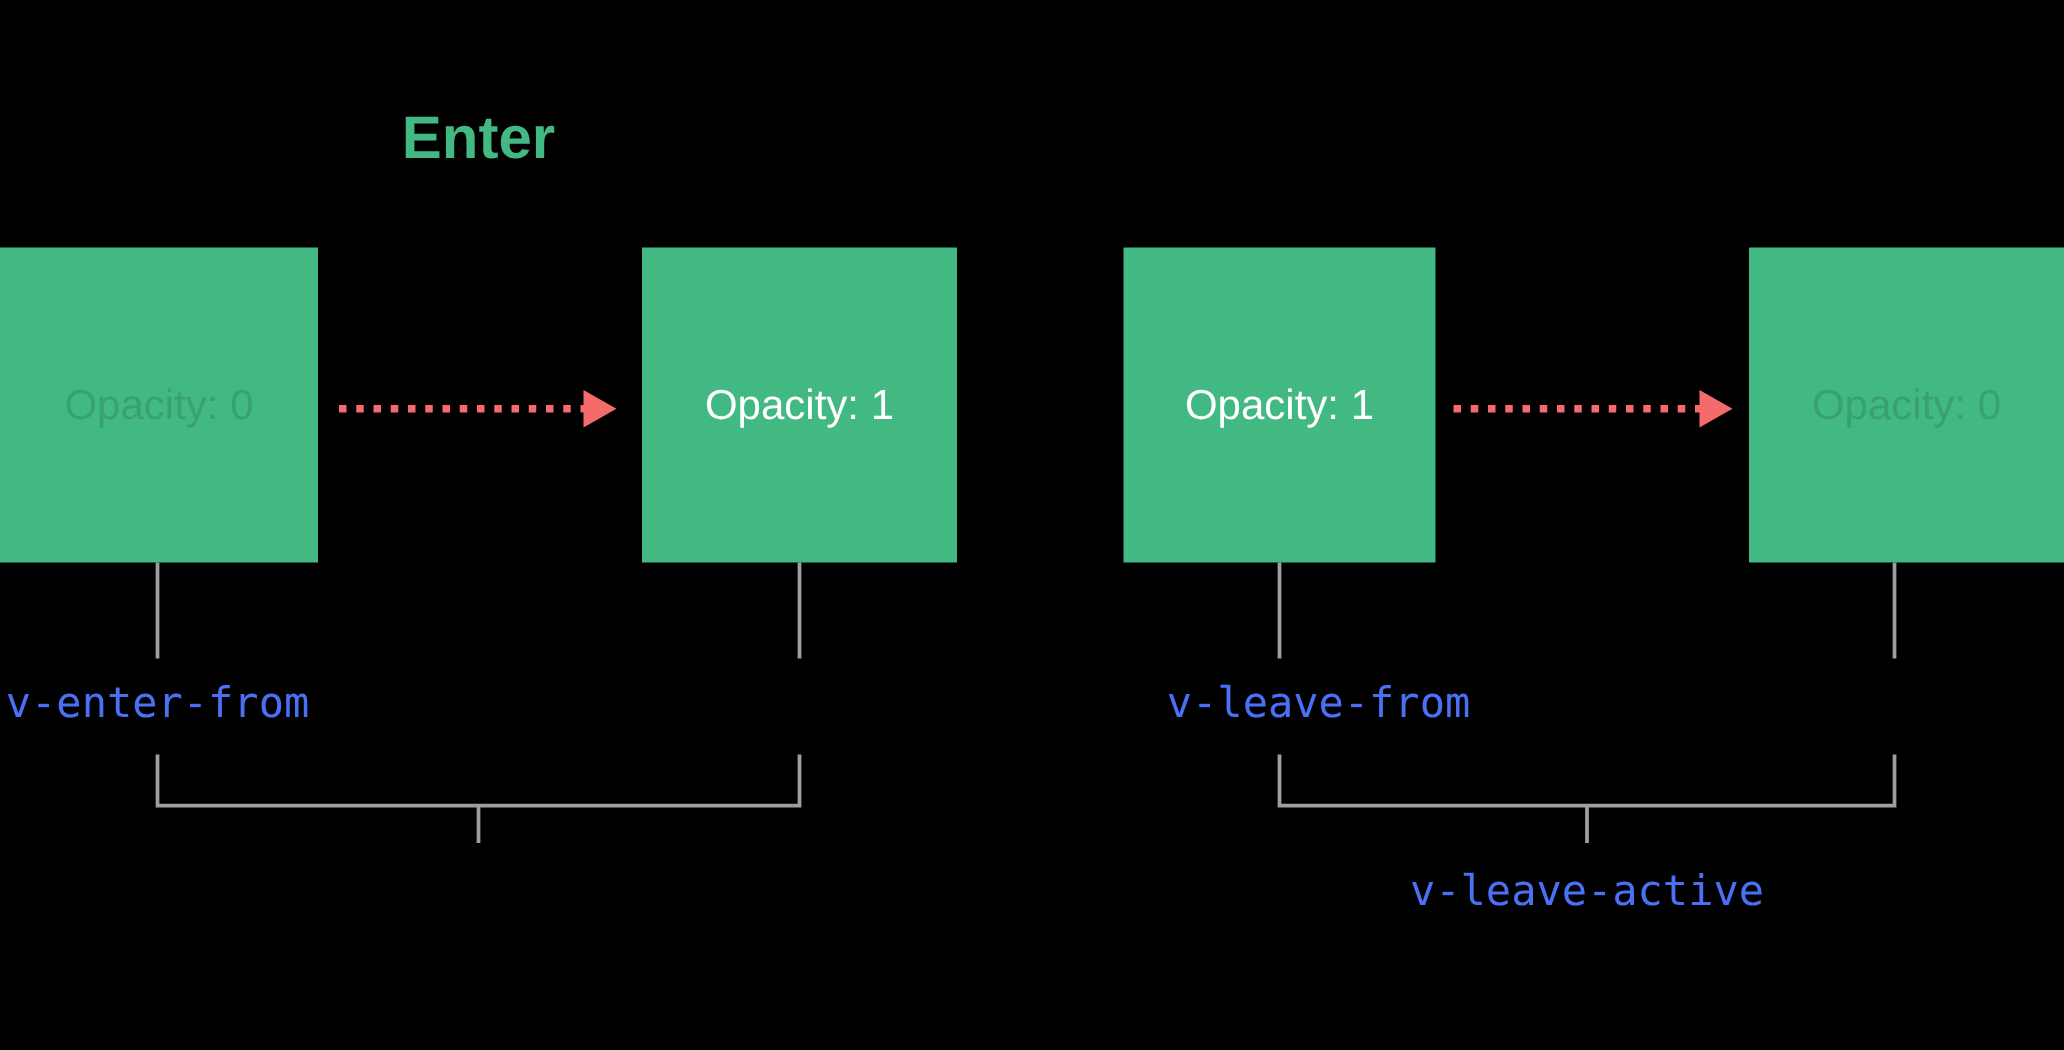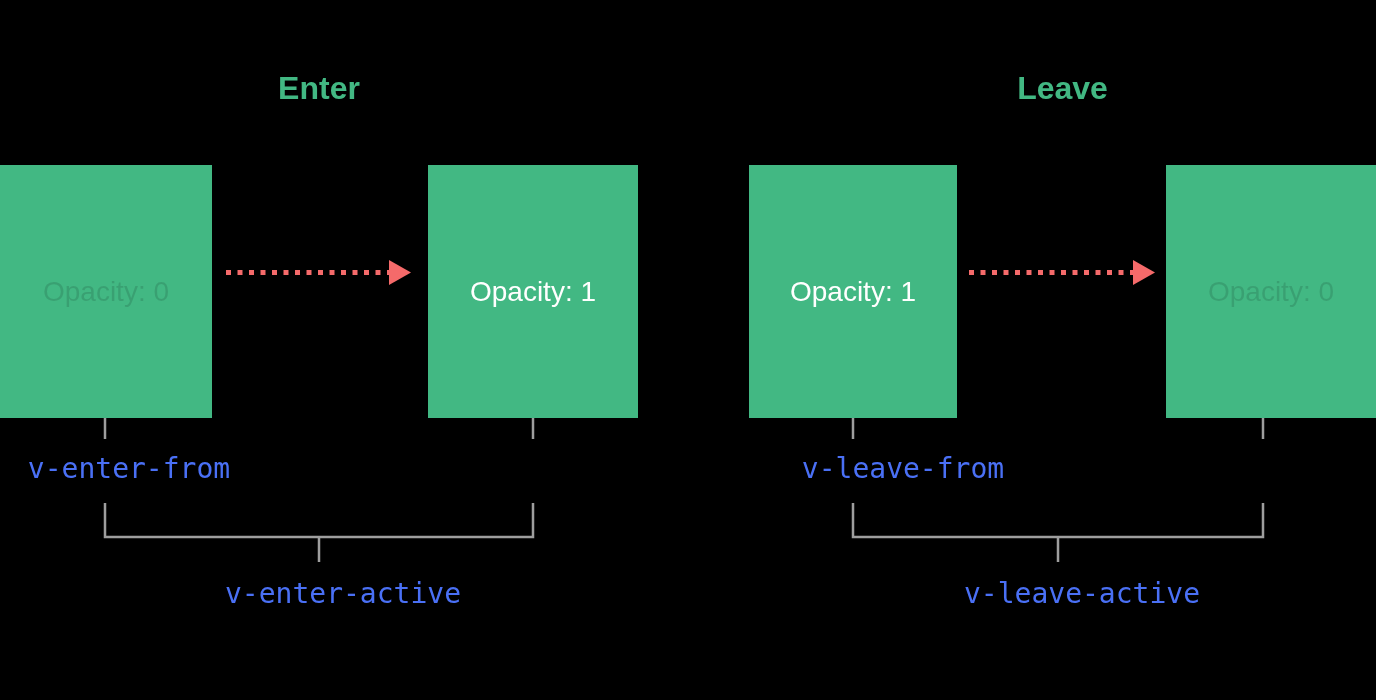--- a/index.html
+++ b/index.html
@@ -24,30 +24,30 @@
   }
   .overlay {
     position: absolute; left: 0; top: 0;
     width: 1376px; height: 700px;
     pointer-events: none;
   }
   .section-title {
     position: absolute;
     top: 70px;
     text-align: center;
-    font-size: 32px;
+    font-size: 40px;
     font-weight: 700;
     color: var(--green);
   }
   .title-enter { left: 0; width: 638px; }
   .title-leave { left: 749px; width: 627px; }
   .box {
     position: absolute;
     top: 165px;
-    height: 253px;
+    height: 210px;
     background: var(--green);
     display: flex;
     align-items: center;
     justify-content: center;
     text-align: right;
   }
   .box-enter-from { left: 0; width: 212px; }
   .box-enter-to   { left: 428px; width: 210px; }
   .box-leave-from { left: 749px; width: 208px; }
   .box-leave-to   { left: 1166px; width: 210px; }
@@ -58,21 +58,20 @@
   }
   .opacity-label.faded { color: var(--faded-text); }
   .class-label {
     position: absolute;
     transform: translateX(-50%);
     font-family: "DejaVu Sans Mono", monospace;
     font-size: 28px;
     line-height: 34px;
     color: var(--blue);
     white-space: nowrap;
-    margin-left: 24px;
   }
   .row-from-to { top: 452px; }
   .row-active  { top: 577px; }
   .lbl-enter-from   { left: 105px; }
   .lbl-enter-to     { left: 533px; }
   .lbl-leave-from   { left: 879px; }
   .lbl-leave-to     { left: 1263px; }
   .lbl-enter-active { left: 319px; }
   .lbl-leave-active { left: 1058px; }
   .connector { stroke: var(--gray); stroke-width: 2.5; fill: none; }
@@ -100,34 +99,32 @@
     <line class="connector" x1="105" y1="375" x2="105" y2="439"></line>
     <line class="connector" x1="533" y1="375" x2="533" y2="439"></line>
     <line class="connector" x1="853" y1="375" x2="853" y2="439"></line>
     <line class="connector" x1="1263" y1="375" x2="1263" y2="439"></line>
 
     <path class="connector" d="M105 503 L105 537 L533 537 L533 503 M319 537 L319 562"></path>
     <path class="connector" d="M853 503 L853 537 L1263 537 L1263 503 M1058 537 L1058 562"></path>
   </svg>
 
   <div class="section-title title-enter">Enter</div>
-  <div class="section-title title-leave">Leave</div>
 
   <div class="box box-enter-from">
     <span class="opacity-label faded">Opacity: 0</span>
   </div>
   <div class="box box-enter-to">
     <span class="opacity-label">Opacity: 1</span>
   </div>
 
   <div class="box box-leave-from">
     <span class="opacity-label">Opacity: 1</span>
   </div>
   <div class="box box-leave-to">
     <span class="opacity-label faded">Opacity: 0</span>
   </div>
 
   <div class="class-label row-from-to lbl-enter-from">v-enter-from</div>
   <div class="class-label row-from-to lbl-leave-from">v-leave-from</div>
-  <div class="class-label row-active lbl-enter-active">v-enter-active</div>
   <div class="class-label row-active lbl-leave-active">v-leave-active</div>
 
 </div>
 
 </body></html>

